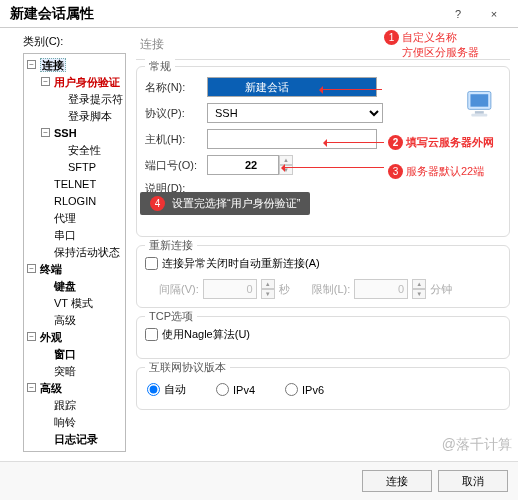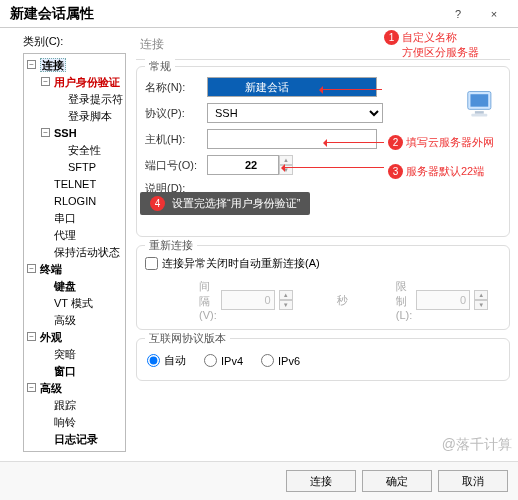--- a/index.html
+++ b/index.html
@@ -23,25 +23,25 @@
 .groupbox .legend { position: absolute; top: -8px; left: 8px; background: #fff; padding: 0 4px; color: #555; }
 .row { display: flex; align-items: center; margin-bottom: 6px; }
 .row .lbl { width: 62px; color: #333; }
 .row input[type=text], .row select { height: 20px; border: 1px solid #aaa; padding: 1px 3px; background: #fff; }
 .row input[type=text] { width: 170px; padding-left: 37px; }
 .row select { width: 176px; }
 .name-input { background: #0a5fb4 !important; color: #fff; }
 .checkbox-row { display: flex; align-items: center; margin-bottom: 8px; }
 .checkbox-row input { margin-right: 4px; }
 .reconnect-sub { display: flex; align-items: center; gap: 4px; margin-left: 14px; }
-.reconnect-sub .small-lbl { color: #aaa; margin-left: 40px; }
+.reconnect-sub .small-lbl { color: #aaa; }
 .reconnect-sub input { width: 54px; height: 20px; border: 1px solid #ccc; color: #bbb; text-align: right; padding-right: 3px; }
 .spin { display: flex; flex-direction: column; }
 .spin div { width: 14px; height: 10px; border: 1px solid #ccc; background: #f6f6f6; font-size: 6px; display: flex; align-items: center; justify-content: center; color: #999; cursor: pointer;}
-.radios { display: flex; gap: 18px; padding: 4px 2px; }
+.radios { display: flex; gap: 30px; padding: 4px 2px; }
 .radios label { display: flex; align-items: center; gap: 4px; cursor: pointer; }
 .footer { position:absolute; bottom:0; left:0; right:0; display:flex; justify-content:flex-end; gap:6px; padding:8px 10px; border-top:1px solid #ddd; background:#f8f8f8; }
 .footer button { width: 70px; height: 22px; border: 1px solid #aaa; background: #f4f4f4; cursor: pointer; }
 .annot { position: absolute; color: #e33; font-size: 12px; pointer-events: none; white-space: nowrap; }
 .annot-badge { display: inline-block; width: 15px; height: 15px; border-radius: 50%; background: #e33; color: #fff; text-align: center; line-height: 15px; font-size: 10px; margin-right: 3px; }
 .arrow { position: absolute; height: 1px; background: #e33; pointer-events: none; }
 .arrow::before { content: ""; position: absolute; left: -5px; top: -3px; border: 4px solid transparent; border-right-color: #e33; }
 .pc-icon { position:absolute; right:18px; top:60px; width:36px; height:32px; }
 .desc-overlay { position:absolute; left:140px; top:192px; background:#555; color:#fff; padding:4px 10px; font-size:12px; border-radius:2px; z-index:5; pointer-events:none; display:flex; align-items:center; gap:4px; }
 .watermark { position:absolute; right:6px; bottom:46px; color:#bbb; font-size:14px; }
@@ -73,38 +73,38 @@
             </li>
             <li><span class="toggle">−</span>
                 <span class="node-label bold">SSH</span>
               <ul>
                 <li><span class="node-label">安全性</span></li>
                 <li><span class="node-label">SFTP</span></li>
               </ul>
             </li>
             <li><span class="node-label">TELNET</span></li>
             <li><span class="node-label">RLOGIN</span></li>
+            <li><span class="node-label">代理</span></li>
             <li><span class="node-label">串口</span></li>
-            <li><span class="node-label">代理</span></li>
             <li><span class="node-label">保持活动状态</span></li>
           </ul>
         </li>
         <li><span class="toggle">−</span>
             <span class="node-label bold">终端</span>
           <ul>
             <li><span class="node-label bold">键盘</span></li>
             <li><span class="node-label">VT 模式</span></li>
             <li><span class="node-label">高级</span></li>
           </ul>
         </li>
         <li><span class="toggle">−</span>
             <span class="node-label bold">外观</span>
           <ul>
+            <li><span class="node-label bold">窗口</span></li>
             <li><span class="node-label">突暗</span></li>
-            <li><span class="node-label bold">窗口</span></li>
           </ul>
         </li>
         <li><span class="toggle">−</span>
             <span class="node-label bold">高级</span>
           <ul>
             <li><span class="node-label">跟踪</span></li>
             <li><span class="node-label">响铃</span></li>
             <li><span class="node-label bold">日志记录</span></li>
           </ul>
         </li>
@@ -169,20 +169,27 @@
         <span class="small-lbl">限制(L):</span>
         <input type="text" disabled="" value="0" style="">
         <div class="spin">
             <div>▲</div>
             <div>▼</div>
           </div>
         <span class="small-lbl">分钟</span>
       </div>
     </div>
 
+    <div class="groupbox">
+      <span class="legend">TCP选项</span>
+      <div class="checkbox-row">
+        <input type="checkbox" style="">
+        <span>使用Nagle算法(U)</span>
+      </div>
+    </div>
 
     <div class="groupbox">
       <span class="legend">互联网协议版本</span>
       <div class="radios">
         <label>
             <input type="radio" name="ip" checked="" style="">
             <span>自动</span>
           </label>
         <label>
             <input type="radio" name="ip" style="">
@@ -192,31 +199,30 @@
             <input type="radio" name="ip" style="">
             <span>IPv6</span>
           </label>
       </div>
     </div>
   </div>
 </div>
 
 <div class="footer">
   <button>连接</button>
-  <button>确定</button>
   <button>取消</button>
 </div>
 
 <div class="annot" style="left:384px; top:30px;">
   <span class="annot-badge">1</span><span>自定义名称</span><br>
   <span style="margin-left:18px">方便区分服务器</span>
 </div>
 <div class="arrow" style="left:320px; top:89px; width:62px;"></div>
 
-<div class="annot" style="left:388px; top:135px;">
+<div class="annot" style="left:388px; top:135px;font-weight:bold;">
   <span class="annot-badge">2</span><span>填写云服务器外网</span>
 </div>
 <div class="arrow" style="left:324px; top:142px; width:60px;"></div>
 
 <div class="annot" style="left:388px; top:164px;">
   <span class="annot-badge">3</span><span>服务器默认22端</span>
 </div>
 <div class="arrow" style="left:282px; top:167px; width:102px;"></div>
 
 <div class="desc-overlay">

